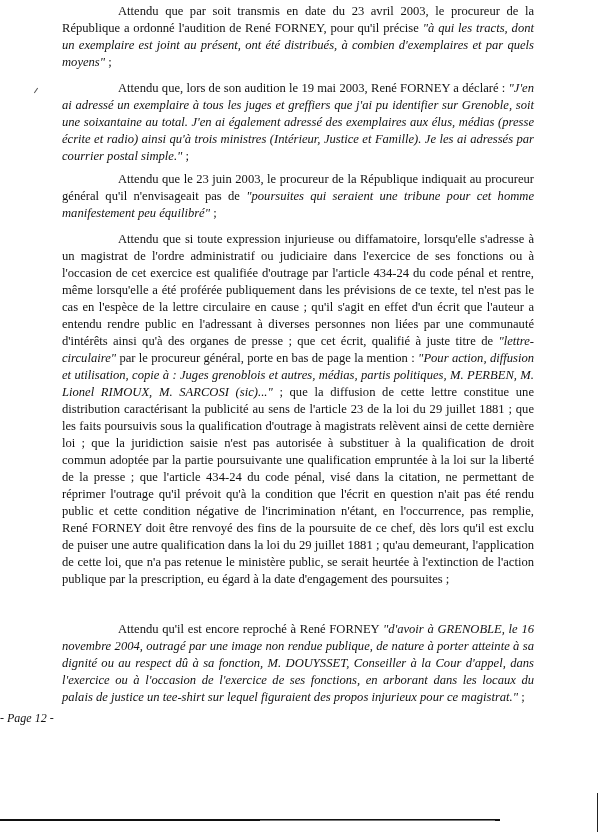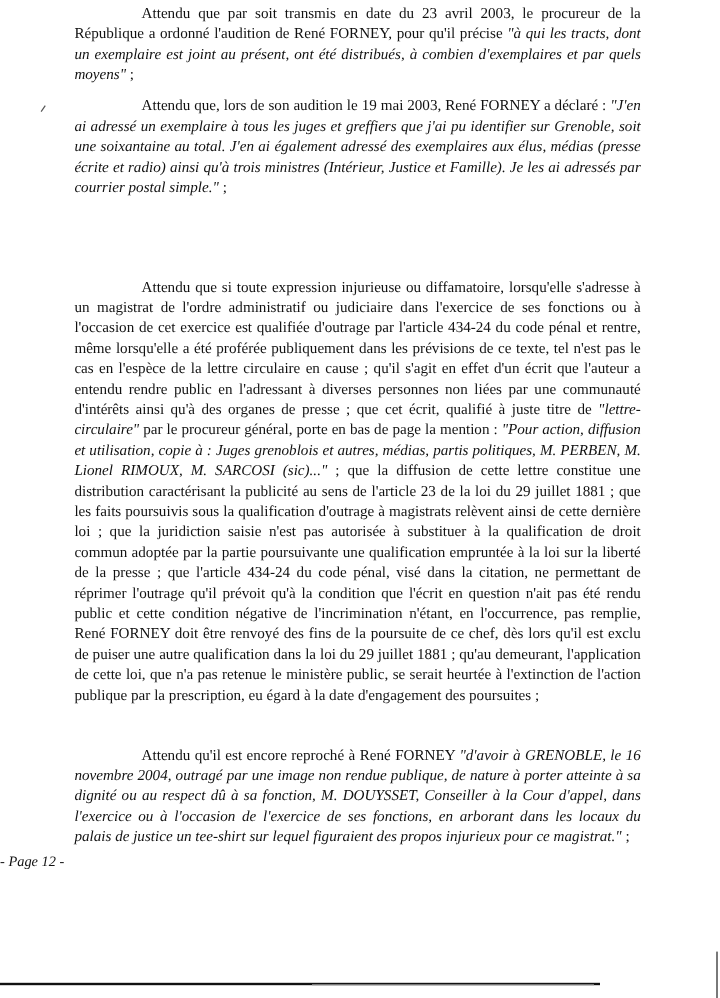--- a/index.html
+++ b/index.html
@@ -46,20 +46,21 @@
 <body>
 
 <div class="page">
 
   <div class="margin-mark"></div>
 
   <p class="para indent" style="top:3px;"><span>Attendu que par soit transmis en date du 23 avril 2003, le procureur de la République a ordonné l'audition de René FORNEY, pour qu'il précise </span><span class="it">"à qui les tracts, dont un exemplaire est joint au présent, ont été distribués, à combien d'exemplaires et par quels moyens"</span><span> ;</span></p>
 
   <p class="para indent" style="top:80px;"><span>Attendu que, lors de son audition le 19 mai 2003, René FORNEY a déclaré : </span><span class="it">"J'en ai adressé un exemplaire à tous les juges et greffiers que j'ai pu identifier sur Grenoble, soit une soixantaine au total. J'en ai également adressé des exemplaires aux élus, médias (presse écrite et radio) ainsi qu'à trois ministres (Intérieur, Justice et Famille). Je les ai adressés par courrier postal simple."</span><span> ;</span></p>
 
+  <p class="para indent" style="top:171px;"><span>Attendu que le 23 juin 2003, le procureur de la République indiquait au procureur général qu'il n'envisageait pas de </span><span class="it">"poursuites qui seraient une tribune pour cet homme manifestement peu équilibré"</span><span> ;</span></p>
 
   <p class="para indent" style="top:231px;"><span>Attendu que si toute expression injurieuse ou diffamatoire, lorsqu'elle s'adresse à un magistrat de l'ordre administratif ou judiciaire dans l'exercice de ses fonctions ou à l'occasion de cet exercice est qualifiée d'outrage par l'article 434-24 du code pénal et rentre, même lorsqu'elle a été proférée publiquement dans les prévisions de ce texte, tel n'est pas le cas en l'espèce de la lettre circulaire en cause ; qu'il s'agit en effet d'un écrit que l'auteur a entendu rendre public en l'adressant à diverses personnes non liées par une communauté d'intérêts ainsi qu'à des organes de presse ; que cet écrit, qualifié à juste titre de </span><span class="it">"lettre-circulaire"</span><span> par le procureur général, porte en bas de page la mention : </span><span class="it">"Pour action, diffusion et utilisation, copie à : Juges grenoblois et autres, médias, partis politiques, M. PERBEN, M. Lionel RIMOUX, M. SARCOSI (sic)..."</span><span> ; que la diffusion de cette lettre constitue une distribution caractérisant la publicité au sens de l'article 23 de la loi du 29 juillet 1881 ; que les faits poursuivis sous la qualification d'outrage à magistrats relèvent ainsi de cette dernière loi ; que la juridiction saisie n'est pas autorisée à substituer à la qualification de droit commun adoptée par la partie poursuivante une qualification empruntée à la loi sur la liberté de la presse ; que l'article 434-24 du code pénal, visé dans la citation, ne permettant de réprimer l'outrage qu'il prévoit qu'à la condition que l'écrit en question n'ait pas été rendu public et cette condition négative de l'incrimination n'étant, en l'occurrence, pas remplie, René FORNEY doit être renvoyé des fins de la poursuite de ce chef, dès lors qu'il est exclu de puiser une autre qualification dans la loi du 29 juillet 1881 ; qu'au demeurant, l'application de cette loi, que n'a pas retenue le ministère public, se serait heurtée à l'extinction de l'action publique par la prescription, eu égard à la date d'engagement des poursuites ;</span></p>
 
 
   <p class="para indent" style="top:621px;"><span>Attendu qu'il est encore reproché à René FORNEY </span><span class="it">"d'avoir à GRENOBLE, le 16 novembre 2004, outragé par une image non rendue publique, de nature à porter atteinte à sa dignité ou au respect dû à sa fonction, M. DOUYSSET, Conseiller à la Cour d'appel, dans l'exercice ou à l'occasion de l'exercice de ses fonctions, en arborant dans les locaux du palais de justice un tee-shirt sur lequel figuraient des propos injurieux pour ce magistrat."</span><span> ;</span></p>
 
   <div class="page-number">- Page 12 -</div>
 
   <div class="footer-rule"></div>
   <div class="footer-rule-gray"></div>

